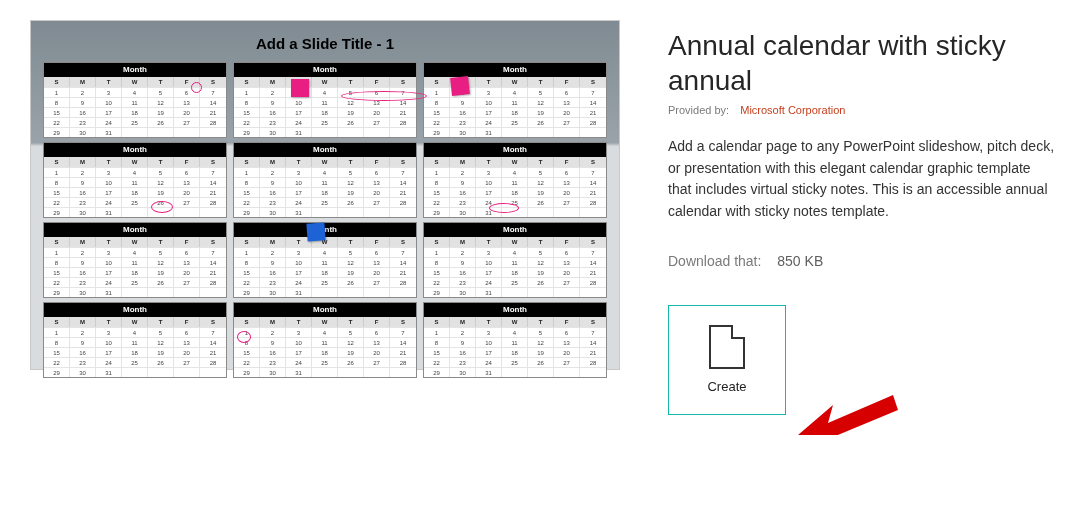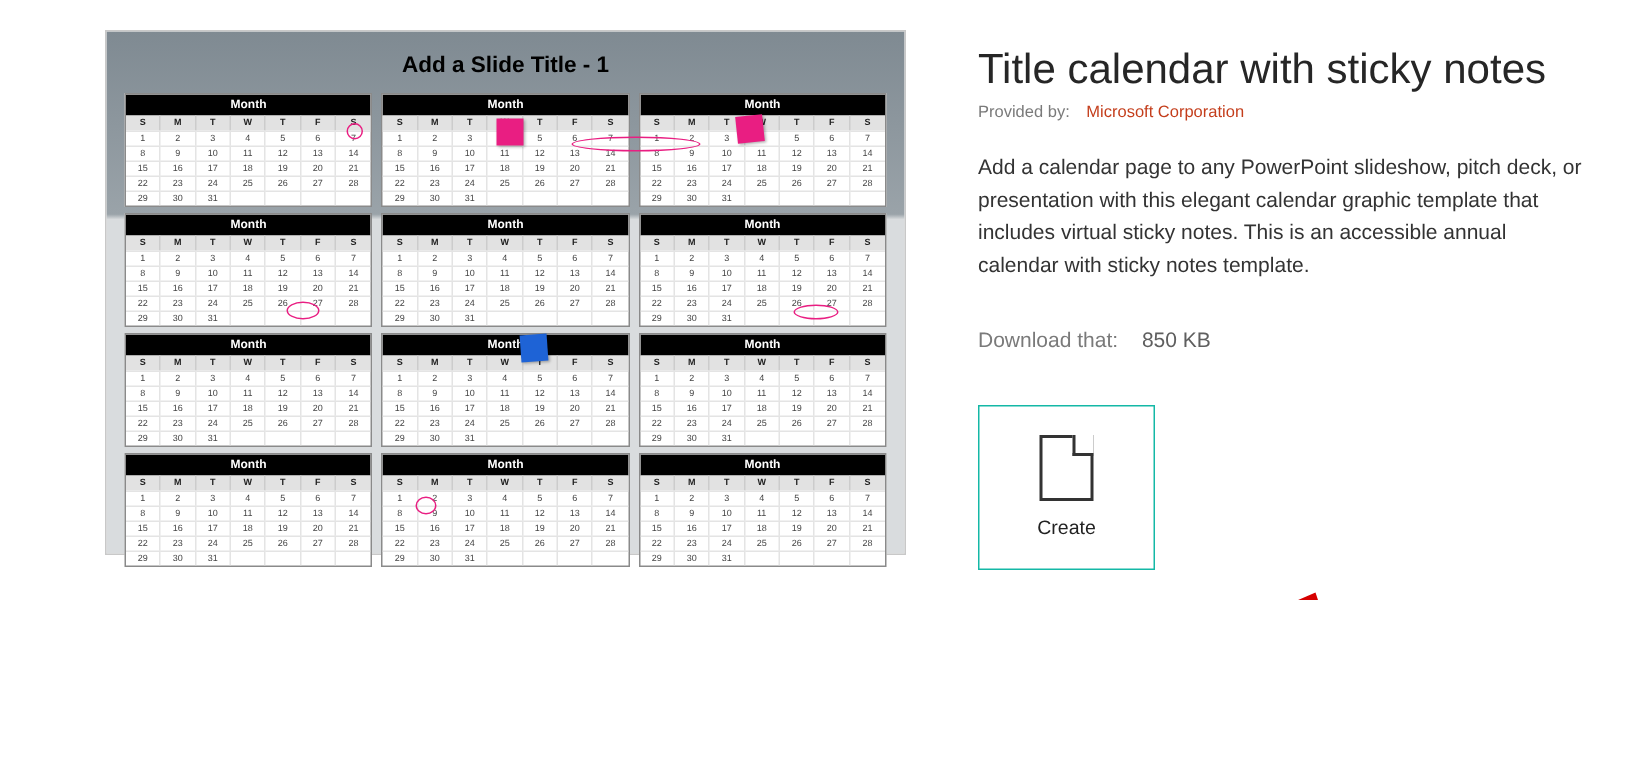--- a/index.html
+++ b/index.html
@@ -12,27 +12,26 @@
     width: 1085px;
   }
   .layout {
     display: flex;
     gap: 48px;
     align-items: flex-start;
   }
 
   
   .preview {
-    width: 534px;
+    width: 590px;
     height: 350px;
     border: 1px solid #c8c8c8;
     background: linear-gradient(#7f8a92, #9aa3a9 35%, #d9dcde 36%, #d9dcde);
     position: relative;
     padding: 8px 8px 12px 8px;
-    margin-left: 40px;
   }
   .preview-inner {
     background: rgba(255,255,255,0.0);
     position: relative;
     height: 100%;
   }
   .slide-title-box {
     text-align: center;
     font-weight: 700;
     font-size: 15px;
@@ -780,21 +779,21 @@
       <div class="oval" style="left:302px; top:62px;  width:86px; height:10px;"></div>
       <div class="note-pink" style="left:412px; top:48px; transform:rotate(-6deg);"></div>
       <div class="oval" style="left:112px; top:172px; width:22px; height:12px;"></div>
       <div class="note-blue" style="left:268px; top:194px;"></div>
       <div class="oval" style="left:450px; top:174px; width:30px; height:10px;"></div>
       <div class="oval" style="left:198px; top:302px; width:14px; height:12px;"></div>
     </div>
   </div>
 
   <div class="details" style="position:relative;">
-    <h1 class="title">Title calendar with sticky notes</h1>
+    <h1 class="title">Annual calendar with sticky annual</h1>
 
     <div class="provided">
       <span>Provided by:</span>
       <a href="#">Microsoft Corporation</a>
     </div>
 
     <p class="desc">Add a calendar page to any PowerPoint slideshow, pitch deck, or presentation with this elegant calendar graphic template that includes virtual sticky notes. This is an accessible annual calendar with sticky notes template.</p>
 
     <div class="dl-row">
       <span>Download that:</span>

